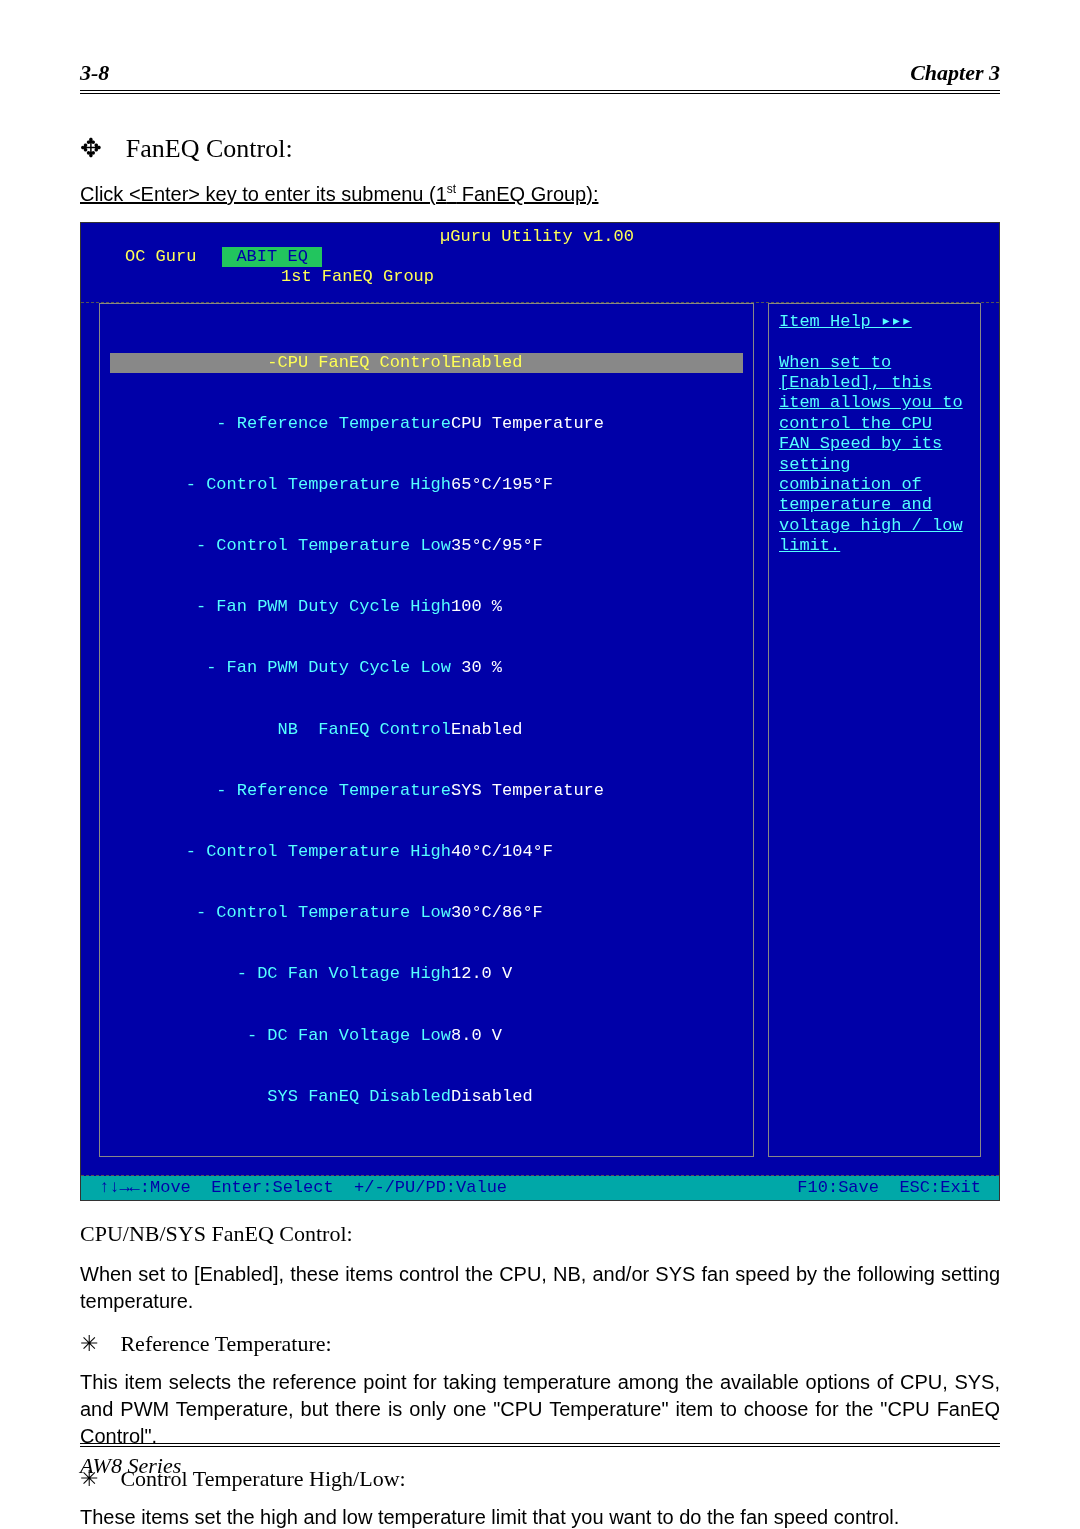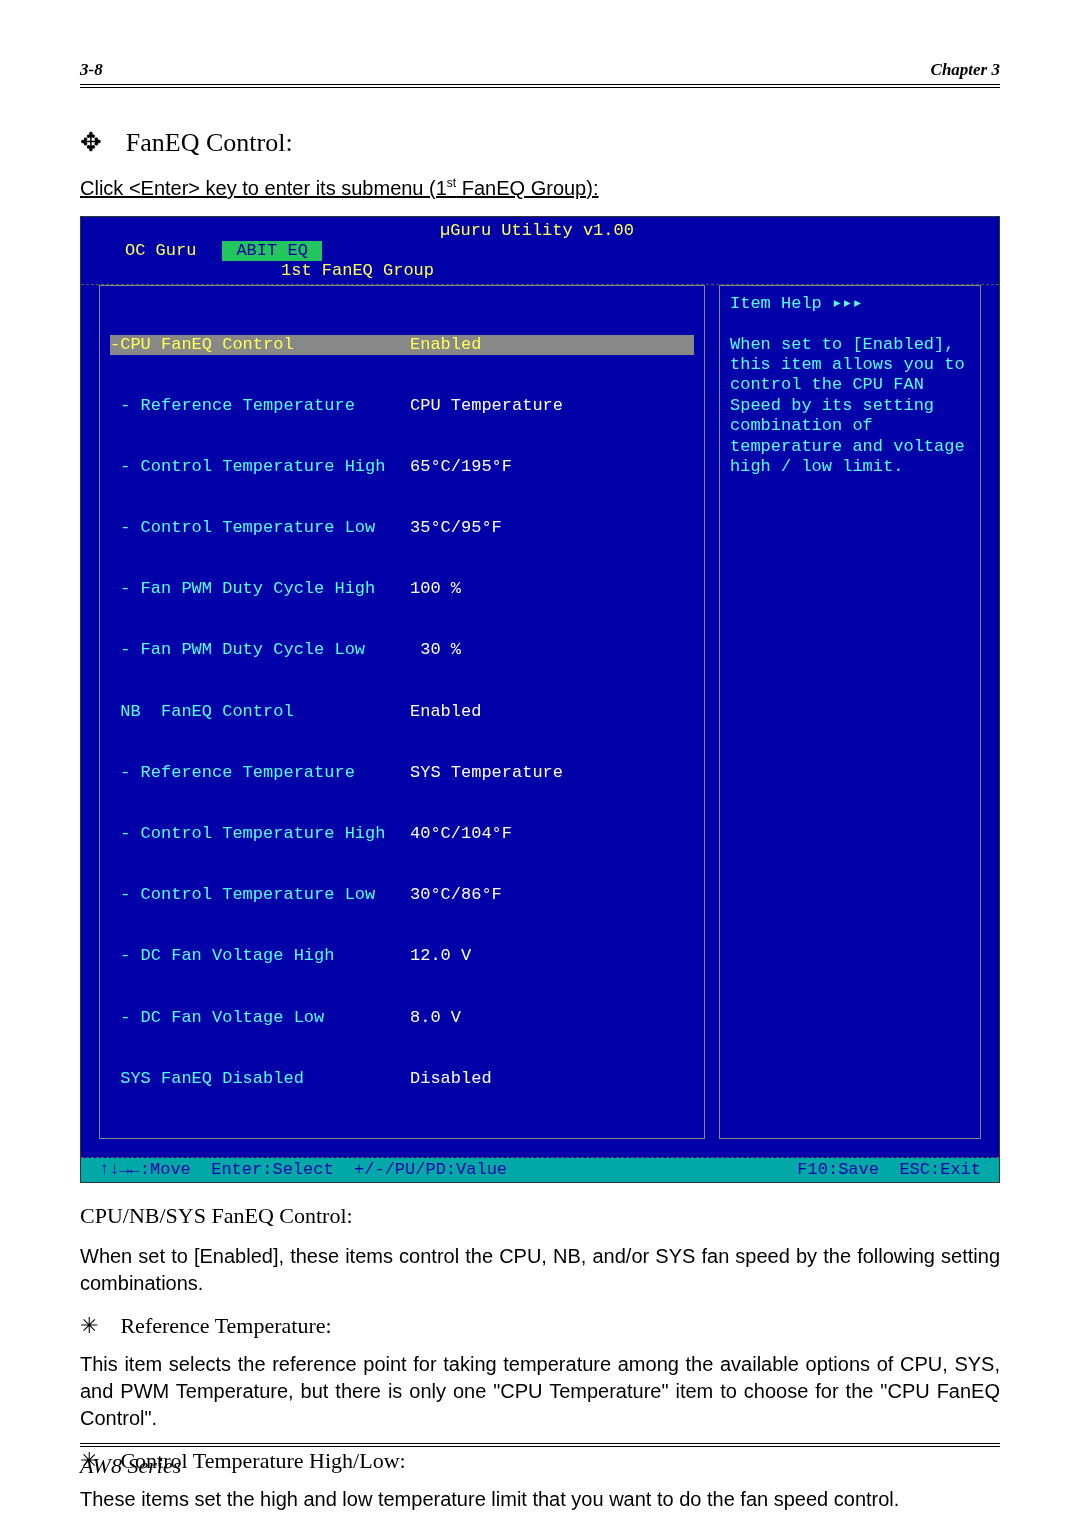--- a/index.html
+++ b/index.html
@@ -11,21 +11,21 @@
     position: relative;
   }
   .page {
     padding: 60px 80px 40px 80px;
   }
   .header {
     display: flex;
     justify-content: space-between;
     font-style: italic;
     font-weight: bold;
-    font-size: 17px;
+    font-size: 22px;
     border-bottom: 4px double #000;
     padding-bottom: 4px;
     margin-bottom: 40px;
   }
   .section-title {
     display: flex;
     align-items: center;
     gap: 24px;
     font-size: 26px;
     margin-bottom: 18px;
@@ -65,55 +65,56 @@
     padding: 0 14px;
     color: #ffff55;
   }
   .bios-tab.active {
     background: #22c55e;
     color: #0000a8;
   }
   .bios-subhead {
     color: #ffff55;
     padding-left: 200px;
-    margin-bottom: 2px;
+    margin-bottom: 14px;
   }
   .bios-body {
     display: flex;
     padding: 0 18px 18px 18px;
     gap: 14px;
     border-top: 1px dashed #555;
     border-bottom: 1px dashed #555;
     min-height: 280px;
   }
   .bios-main {
     flex: 1;
     border: 1px solid #888;
     padding: 8px 10px;
     white-space: pre;
   }
   .bios-help {
-    width: 262px;
+    width: 213px;
     border: 1px solid #888;
     padding: 8px 10px;
     color: #55ffff;
+    text-decoration: underline;
   }
   .bios-help .hh { color: #55ffff; }
   .bios-bar {
     background: #00a8a8;
     color: #0000a8;
     padding: 2px 18px;
     display: flex;
     justify-content: space-between;
     white-space: pre;
   }
   .bios-main .label { color: #55ffff; }
   .bios-main .val { color: #ffffff; }
   .bios-row { display: flex; }
-  .bios-row .label { display: inline-block; width: 300px; }
+  .bios-row .label { display: inline-block; width: 341px; text-align: right; }
   .bios-row .val { }
   .bios-row.highlight { background: #888888; color: #ffffff; }
   .bios-row.highlight .label, .bios-row.highlight .val { color: #ffff55; }
   .body-heading {
     font-size: 22px;
     margin-top: 14px;
     margin-bottom: 14px;
   }
   .para {
     font-family: Arial, Helvetica, sans-serif;
@@ -192,21 +193,21 @@
         <div>When set to [Enabled], this item allows you to control the CPU FAN Speed by its setting combination of temperature and voltage high / low limit.</div>
       </div>
     </div>
     <div class="bios-bar">
       <span>↑↓→←:Move  Enter:Select  +/-/PU/PD:Value</span>
       <span>F10:Save  ESC:Exit</span>
     </div>
   </div>
 
   <div class="body-heading">CPU/NB/SYS FanEQ Control:</div>
-  <p class="para">When set to [Enabled], these items control the CPU, NB, and/or SYS fan speed by the following setting combinations.</p>
+  <p class="para">When set to [Enabled], these items control the CPU, NB, and/or SYS fan speed by the following setting temperature.</p>
 
   <div class="sub-item">
     <span class="snow">✳</span>
     <span>Reference Temperature:</span>
   </div>
   <p class="para">This item selects the reference point for taking temperature among the available options of CPU, SYS, and PWM Temperature, but there is only one "CPU Temperature" item to choose for the "CPU FanEQ Control".</p>
 
   <div class="sub-item">
     <span class="snow">✳</span>
     <span>Control Temperature High/Low:</span>

